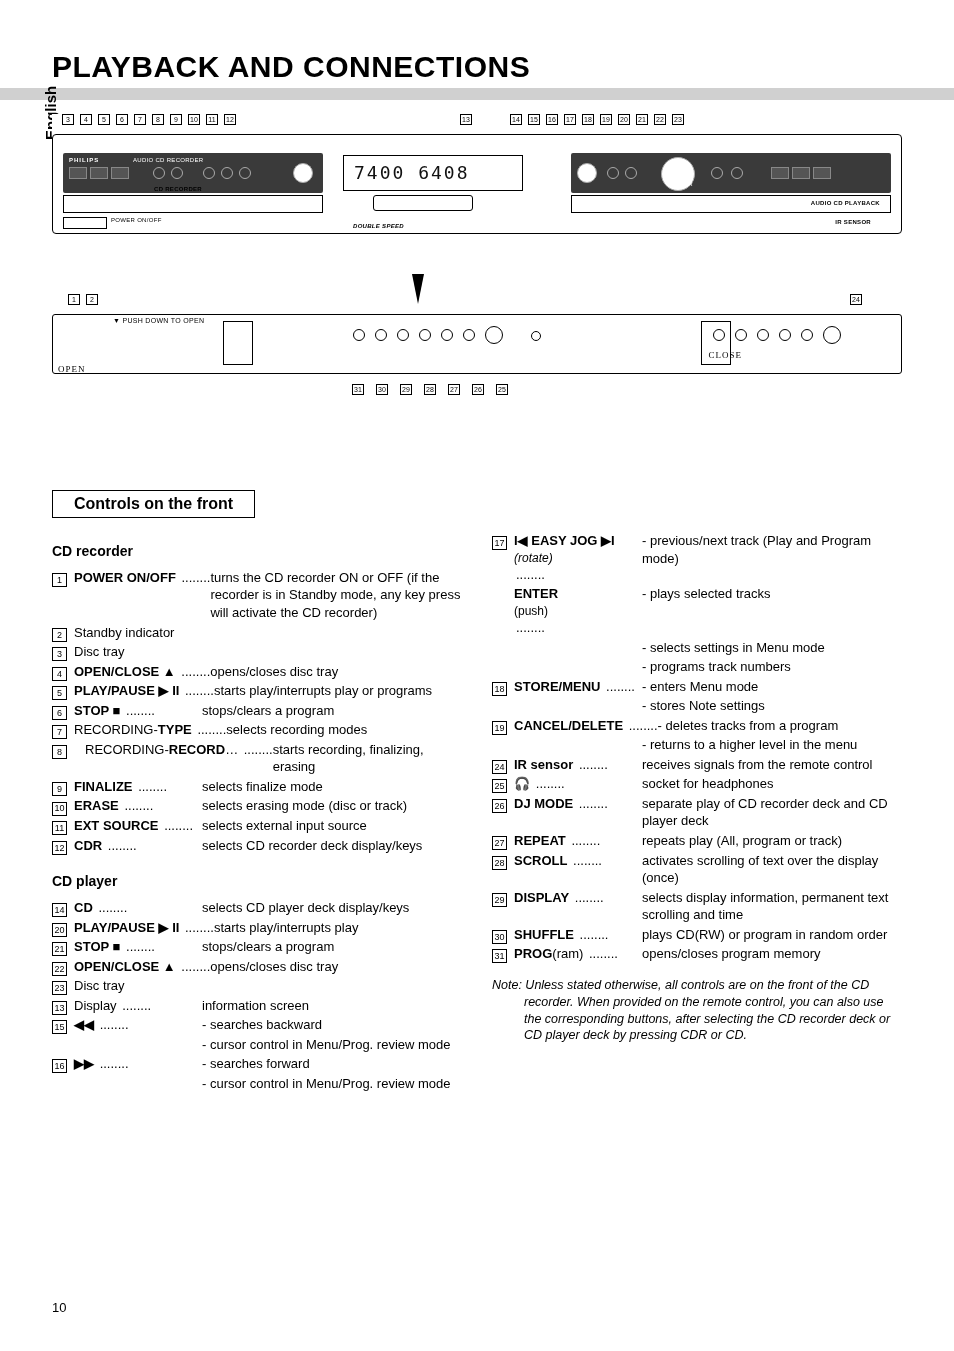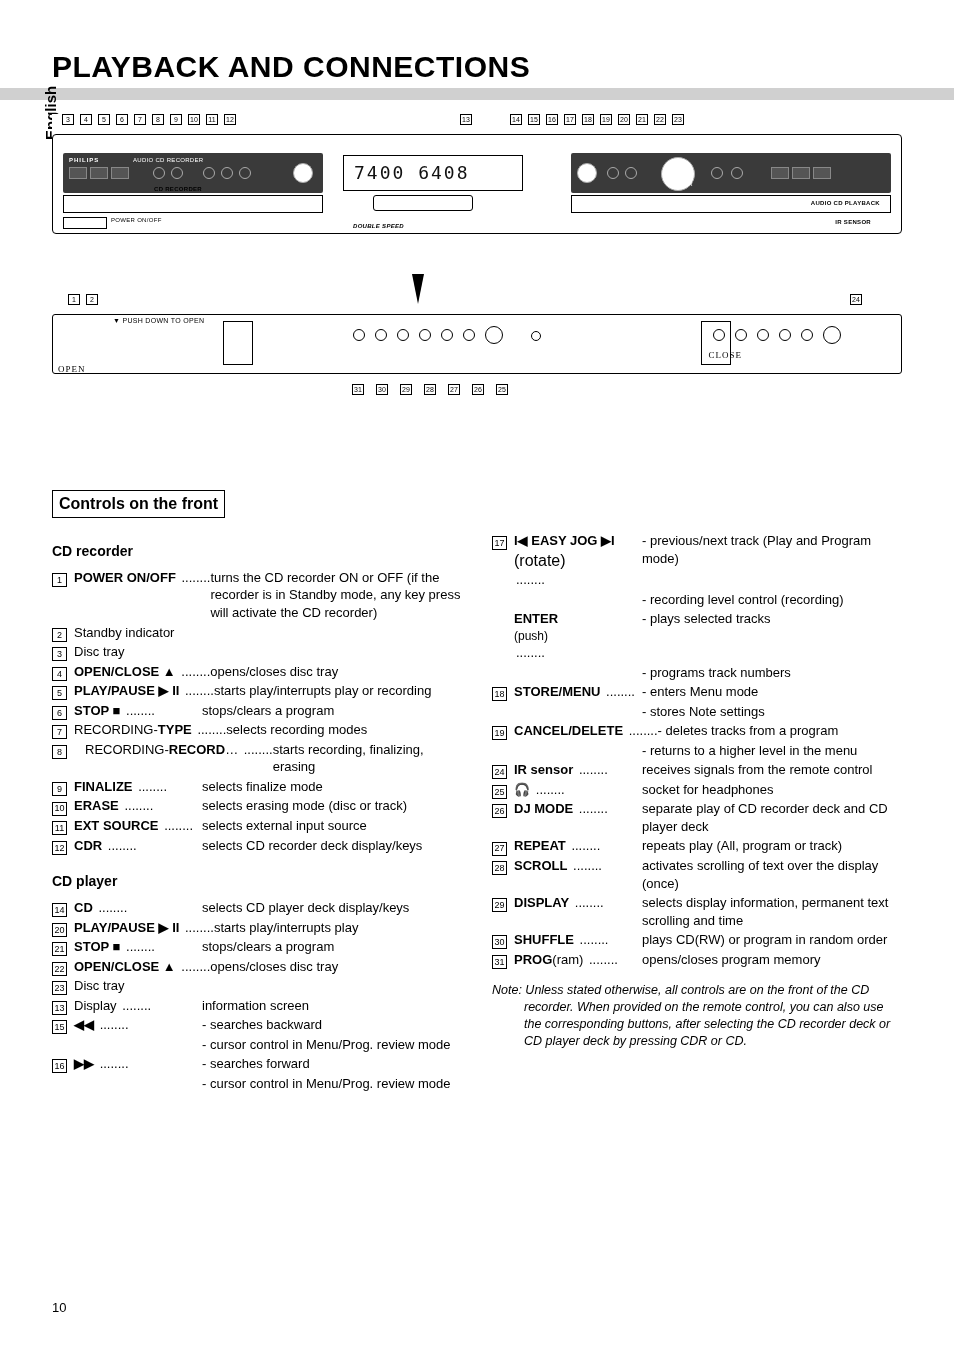--- a/index.html
+++ b/index.html
@@ -16,21 +16,21 @@
   .lbl { position: absolute; font-size: 6px; letter-spacing: 0.3px; }
   .lbl.white { color: #fff; }
   .tray { position: absolute; border: 1px solid #000; background: #fff; }
   .knob { position: absolute; width: 22px; height: 22px; border: 1px solid #000; border-radius: 50%; background: #fff; }
   .knob.big { width: 34px; height: 34px; }
   .smallknob { position: absolute; width: 12px; height: 12px; border: 1px solid #000; border-radius: 50%; }
   .segment { position: absolute; font-family: monospace; font-size: 18px; letter-spacing: 2px; color: #111; }
   .openlabel { position: absolute; font-size: 9px; font-family: "Times New Roman", serif; letter-spacing: 1px; }
   .arrow-down { position: absolute; width: 0; height: 0; border-left: 6px solid transparent; border-right: 6px solid transparent; border-top: 30px solid #000; }
 
-  .section-title-box { border: 1px solid #000; padding: 4px 6px; display: inline-block; margin-top: 16px; margin-bottom: 14px; }
+  .section-title-box { border: 1px solid #000; padding: 4px 21px; display: inline-block; margin-top: 16px; margin-bottom: 14px; }
   .section-title-box span { font-weight: 700; font-size: 16px; }
 
   .cols { display: flex; gap: 30px; }
   .col { flex: 1; font-size: 13px; line-height: 1.35; }
   .subhead { font-weight: 700; font-size: 14px; margin: 10px 0 8px 0; }
 
   .note { font-style: italic; font-size: 12.5px; margin-top: 14px; padding-left: 32px; text-indent: -32px; line-height: 1.35; }
   .pagenum { position: absolute; bottom: 36px; left: 52px; font-size: 13px; }
   .row { display:flex; align-items:flex-start; margin-bottom:2px;}
   .row .c1{flex:0 0 22px;}
@@ -210,21 +210,21 @@
             <div class="c3"></div>
           </div>
           <div class="row">
             <div class="c1"><span class="nb">4</span></div>
             <div class="c2" style="position: relative;"><span class="term">OPEN/CLOSE ▲</span><span> </span><span style="margin-left: 2px;">........</span></div>
             <div class="c3">opens/closes disc tray</div>
           </div>
           <div class="row">
             <div class="c1"><span class="nb">5</span></div>
             <div class="c2" style="position: relative;"><span class="term">PLAY/PAUSE ▶ II</span><span> </span><span style="margin-left: 2px;">........</span></div>
-            <div class="c3">starts play/interrupts play or recording</div>
+            <div class="c3">starts play/interrupts play or programs</div>
           </div>
           <div class="row">
             <div class="c1"><span class="nb">6</span></div>
             <div class="c2" style="position: relative;"><span class="term">STOP ■</span><span> </span><span style="margin-left: 2px;">........</span></div>
             <div class="c3">stops/clears a program</div>
           </div>
           <div class="row">
             <div class="c1"><span class="nb">7</span></div>
             <div class="c2" style="position: relative;"><span>RECORDING-</span><span class="term">TYPE</span><span> </span><span style="margin-left: 2px;">........</span></div>
             <div class="c3">selects recording modes</div>
@@ -311,32 +311,32 @@
             <div class="c2"></div>
             <div class="c3">- cursor control in Menu/Prog. review mode</div>
           </div>
         </div>
     </div>
 
     <div class="col">
       <div id="list-general-right">
           <div class="row">
             <div class="c1"><span class="nb">17</span></div>
-            <div class="c2" style="position: relative;"><span class="term">I◀ EASY JOG ▶I</span><div style="font-size: 16px;">(rotate)</div><span> </span><span style="margin-left: 2px;">........</span></div>
+            <div class="c2" style="position: relative;"><span class="term">I◀ EASY JOG ▶I</span><div style="font-size: 12px; font-style: italic;">(rotate)</div><span> </span><span style="margin-left: 2px;">........</span></div>
             <div class="c3">- previous/next track (Play and Program mode)</div>
-          </div>
-          <div class="row cont">
-            <div class="c1"></div>
-            <div class="c2"></div>
-            <div class="c3">- recording level control (recording)</div>
           </div>
           <div class="row">
             <div class="c1"></div>
             <div class="c2" style="position: relative;"><span class="term">ENTER</span><div style="font-size: 12px;">(push)</div><span> </span><span style="margin-left: 2px;">........</span></div>
             <div class="c3">- plays selected tracks</div>
+          </div>
+          <div class="row cont">
+            <div class="c1"></div>
+            <div class="c2"></div>
+            <div class="c3">- selects settings in Menu mode</div>
           </div>
           <div class="row cont">
             <div class="c1"></div>
             <div class="c2"></div>
             <div class="c3">- programs track numbers</div>
           </div>
           <div class="row">
             <div class="c1"><span class="nb">18</span></div>
             <div class="c2" style="position: relative;"><span class="term">STORE/MENU</span><span> </span><span style="margin-left: 2px;">........</span></div>
             <div class="c3">- enters Menu mode</div>

